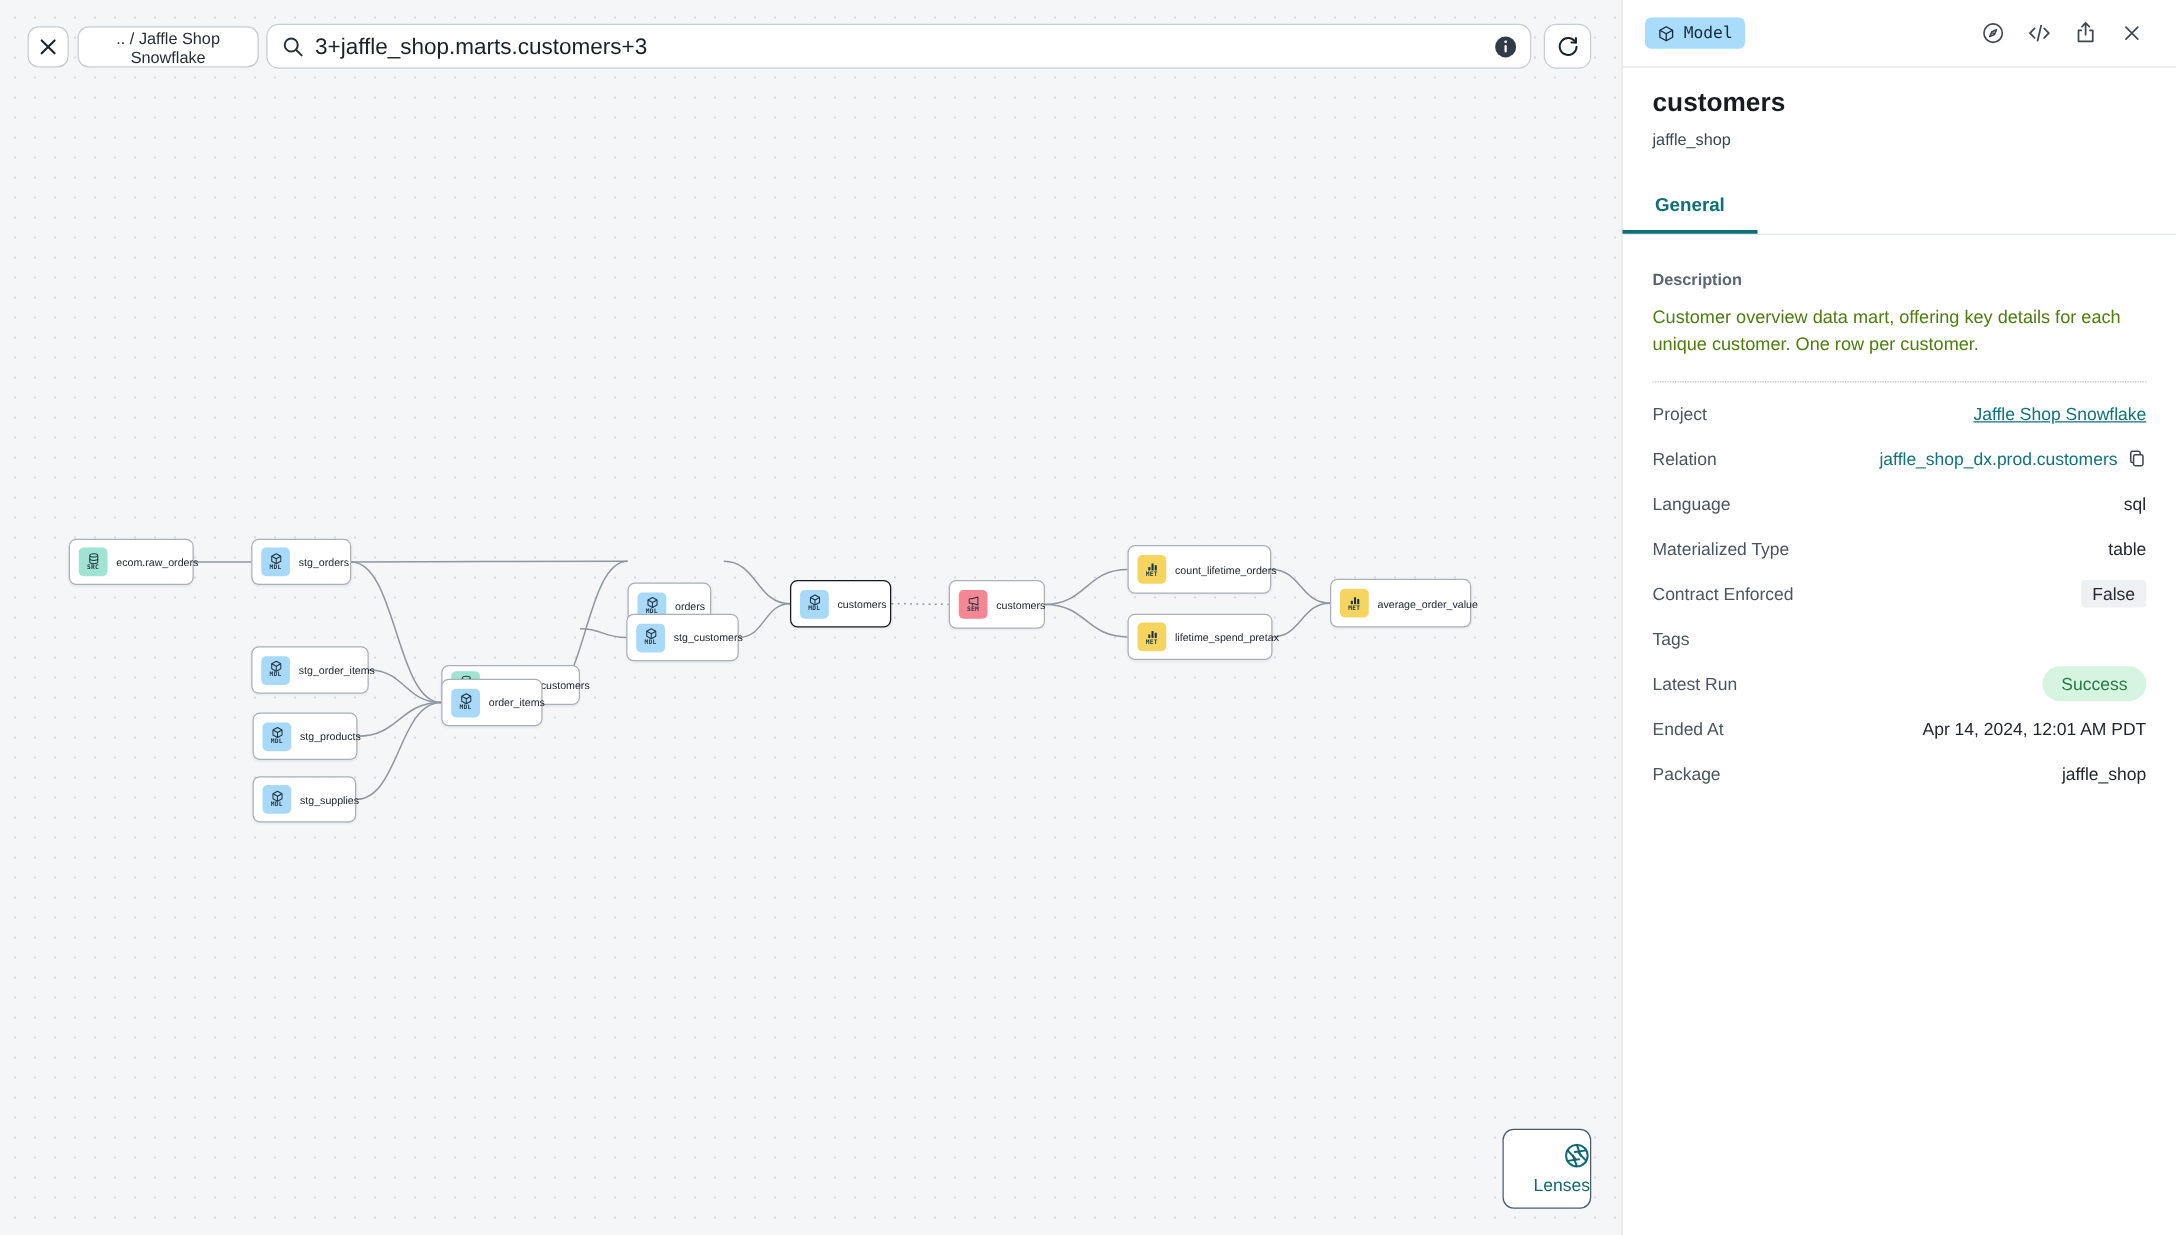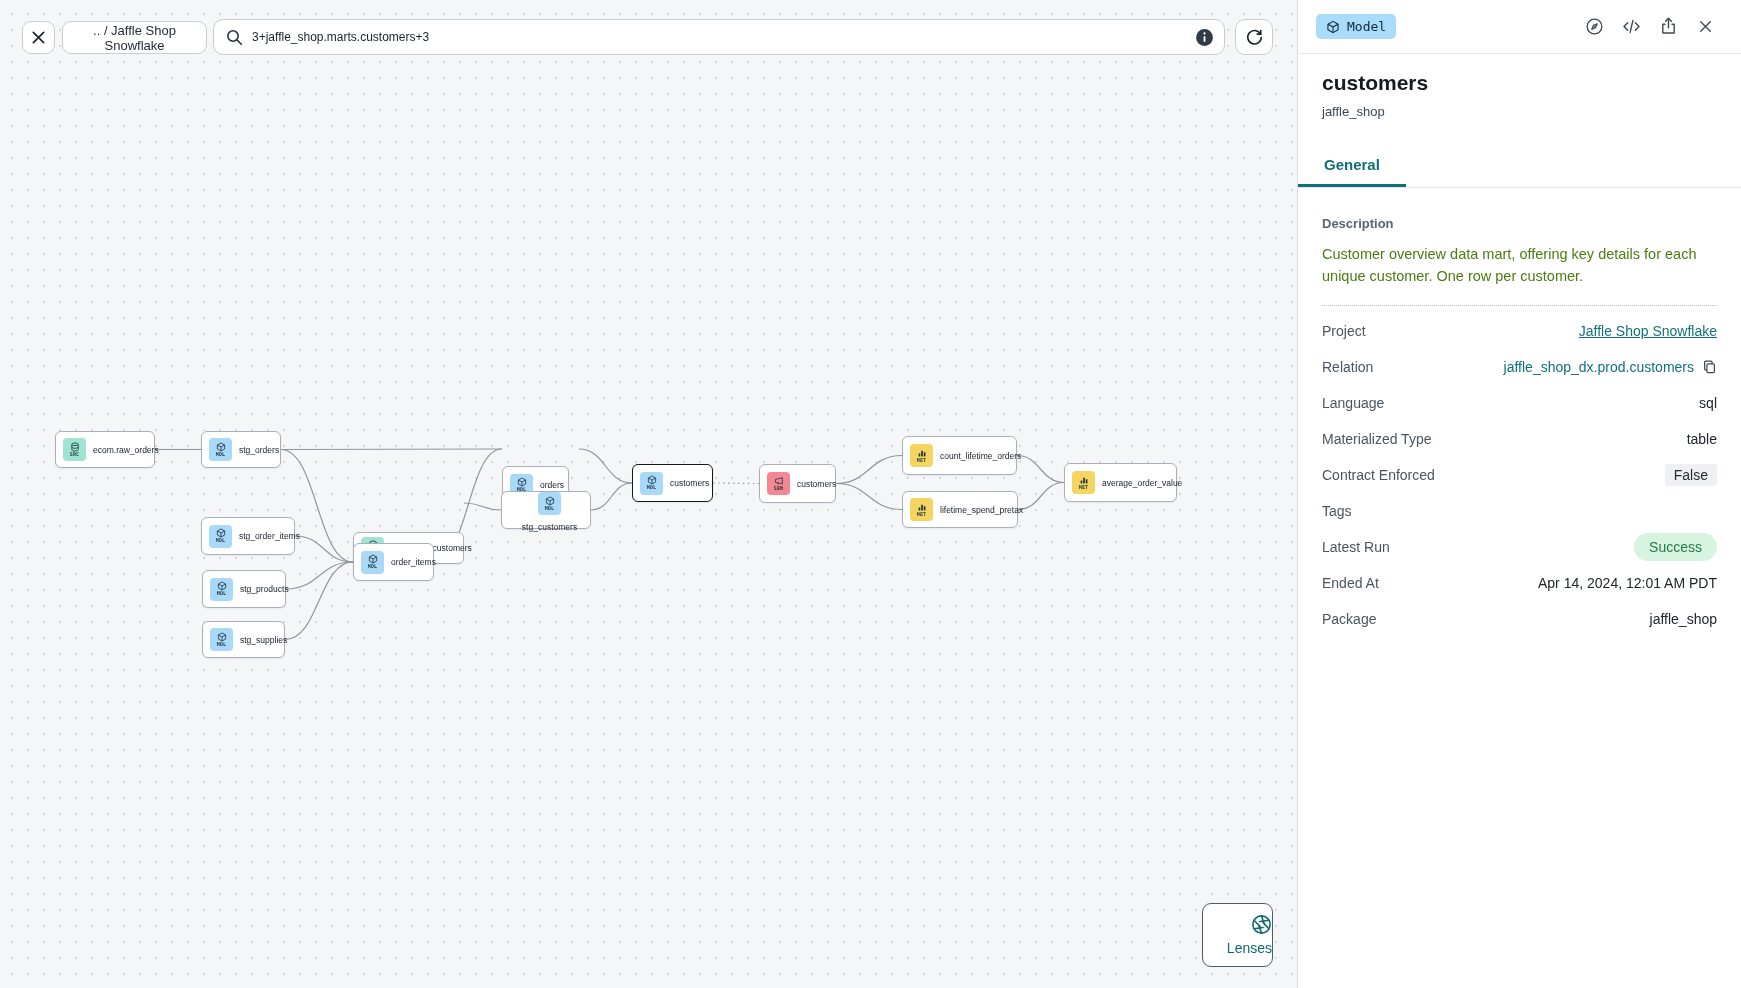--- a/index.html
+++ b/index.html
@@ -30,21 +30,21 @@
 
   
   .tb-btn { position:absolute; background:#fff; border:1px solid #c8ccd3; border-radius:9px;
     display:flex; align-items:center; justify-content:center; cursor:pointer; }
   .btn-close { left:22px; top:21px; width:33px; height:33px; }
   .crumb { left:62px; top:21px; width:145px; height:33px; font-size:13px; color:#262d36; }
   .searchbox { position:absolute; left:213px; top:19px; width:1012px; height:36px;
     background:#fff; border:1px solid #c8ccd3; border-radius:10px; display:flex; align-items:center; }
   .searchbox svg.mag { position:absolute; left:12px; top:9px; }
   .searchbox input { flex:1; height:100%; border:0; outline:none; background:transparent;
-    padding:0 40px 0 38px; font-size:12px; color:#1b2129; font-family:"Liberation Sans", sans-serif; }
+    padding:0 40px 0 38px; font-size:18px; color:#1b2129; font-family:"Liberation Sans", sans-serif; }
   .info-btn { position:absolute; right:10px; top:8px; width:19px; height:19px; border:0;
     background:transparent; cursor:pointer; }
   .btn-refresh { left:1235px; top:19px; width:38px; height:36px; border-radius:10px; }
 
   .lenses { position:absolute; left:1202px; top:903px; width:71px; height:64px;
     background:#fff; border:1px solid #4a5d6e; border-radius:9px; cursor:pointer;
     display:flex; flex-direction:column; align-items:flex-end; justify-content:center; gap:5px;
     color:#0f6872; }
   .lenses .llabel { font-size:14px; }
 
@@ -184,21 +184,21 @@
         <div class="node" style="left: 502px; top: 430px; width: 67px; height: 38px; margin-top: 36px;">
           <span class="badge" style="background: rgb(168, 217, 248);">
             <svg viewBox="0 0 16 16" fill="none" stroke="currentColor" stroke-width="1.3" stroke-linejoin="round">
               <path d="M8 1.6l5.8 3.2v6.4L8 14.4 2.2 11.2V4.8z"></path>
               <path d="M2.2 4.8L8 8l5.8-3.2M8 8v6.4"></path>
             </svg>
             <span class="blabel">MDL</span>
           </span>
           <span class="nlabel">orders</span>
         </div>
-        <div class="node" style="left: 501px; top: 491px; width: 90px; height: 38px; flex-direction: column;">
+        <div class="node" style="left: 501px; top: 491px; width: 90px; height: 38px;">
           <span class="badge" style="background: rgb(168, 217, 248);">
             <svg viewBox="0 0 16 16" fill="none" stroke="currentColor" stroke-width="1.3" stroke-linejoin="round">
               <path d="M8 1.6l5.8 3.2v6.4L8 14.4 2.2 11.2V4.8z"></path>
               <path d="M2.2 4.8L8 8l5.8-3.2M8 8v6.4"></path>
             </svg>
             <span class="blabel">MDL</span>
           </span>
           <span class="nlabel">stg_customers</span>
         </div>
         <div class="node selected" style="left: 632px; top: 464px; width: 81px; height: 38px;">

